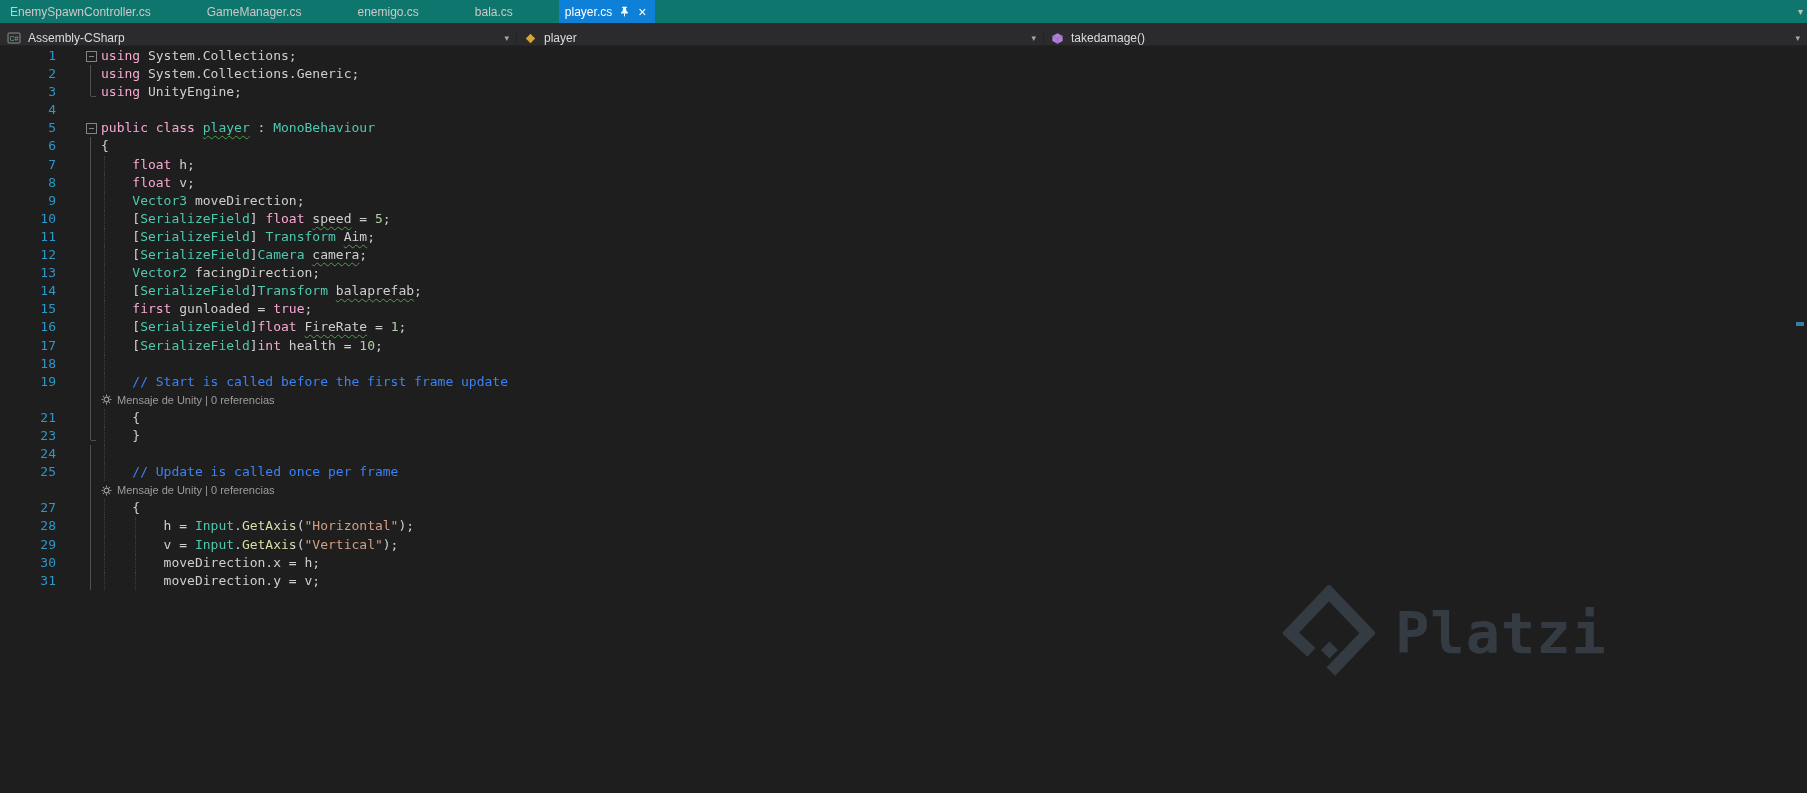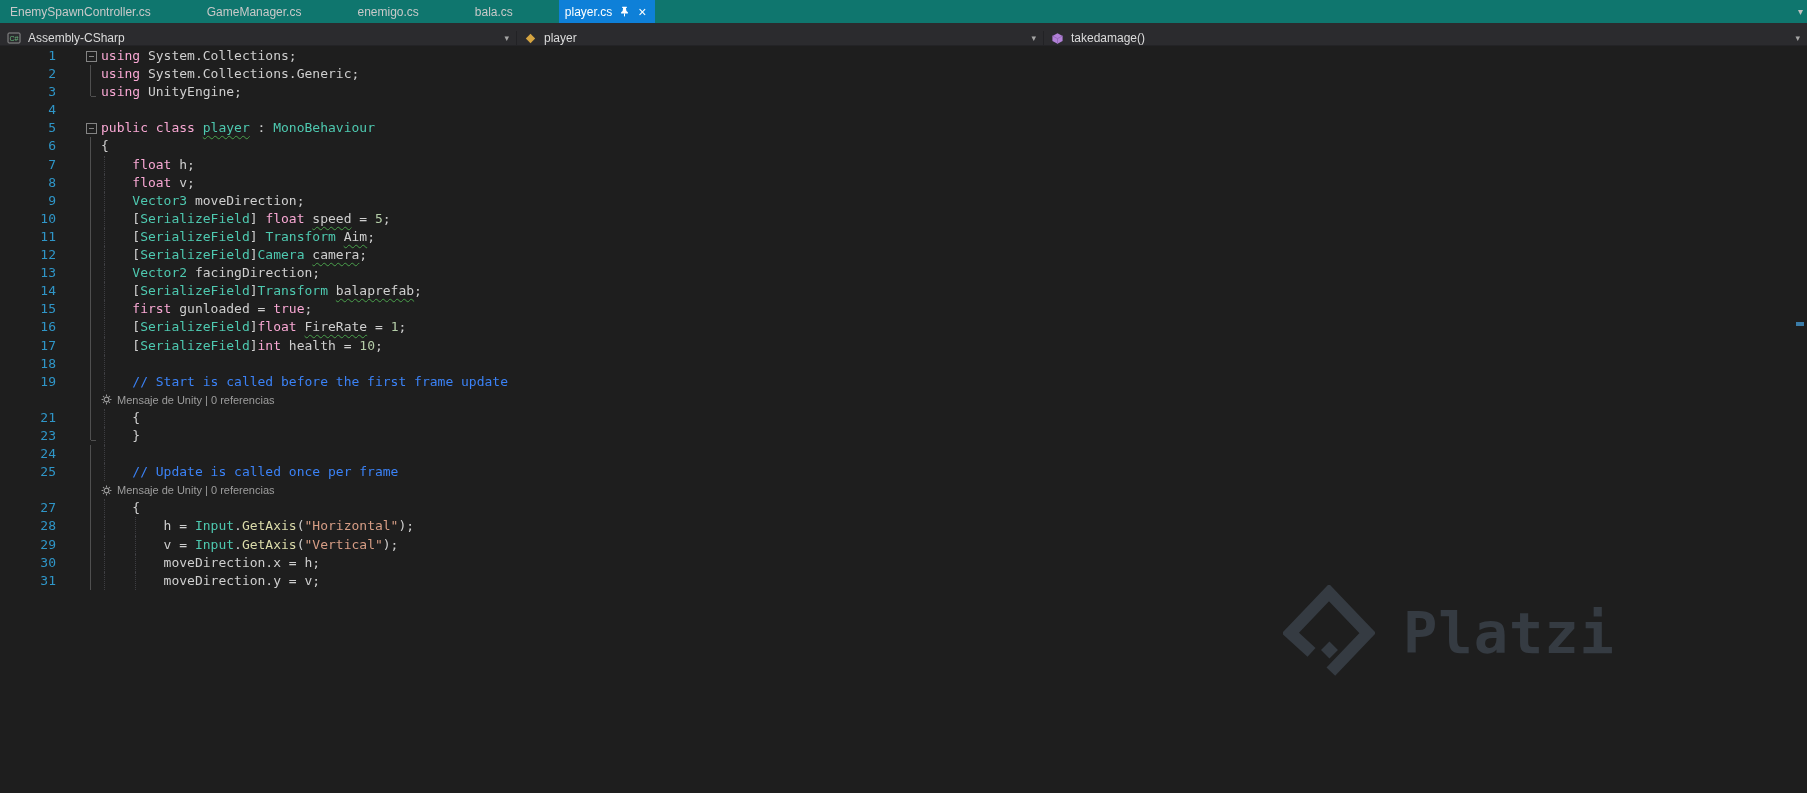--- a/index.html
+++ b/index.html
@@ -39,21 +39,21 @@
   .tk-m{color:#dcdcaa}
   .tk-s{color:#d69d85}
   .tk-c{color:#3b82f6}
   .tk-n{color:#b5cea8}
   .tk-p{color:#cfcfcf}
   .tk-sq{text-decoration-line:underline;text-decoration-style:wavy;text-decoration-color:#4aa14c;text-decoration-thickness:1px;text-underline-offset:3px;}
   .row.codelens .code{display:flex;align-items:center;gap:5px;font-family:"Liberation Sans",sans-serif;font-size:11px;color:#9d9d9d;white-space:normal;}
   .row.codelens svg{flex:none;}
 
   
-  .watermark{position:absolute;left:1283px;top:539px;display:flex;align-items:center;gap:28px;pointer-events:none;}
+  .watermark{position:absolute;left:1283px;top:539px;display:flex;align-items:center;gap:20px;pointer-events:none;}
   .wm-text{font-size:57px;font-weight:600;color:#353b42;letter-spacing:1px;line-height:1;}
 
   
   .scrollbar{position:absolute;top:0;right:0;width:14px;height:100%;}
   .sb-mark{position:absolute;top:276px;right:3px;width:8px;height:4px;background:#3a7ca8;}
 </style>
 </head>
 <body>
 
 <div class="tab-bar">

